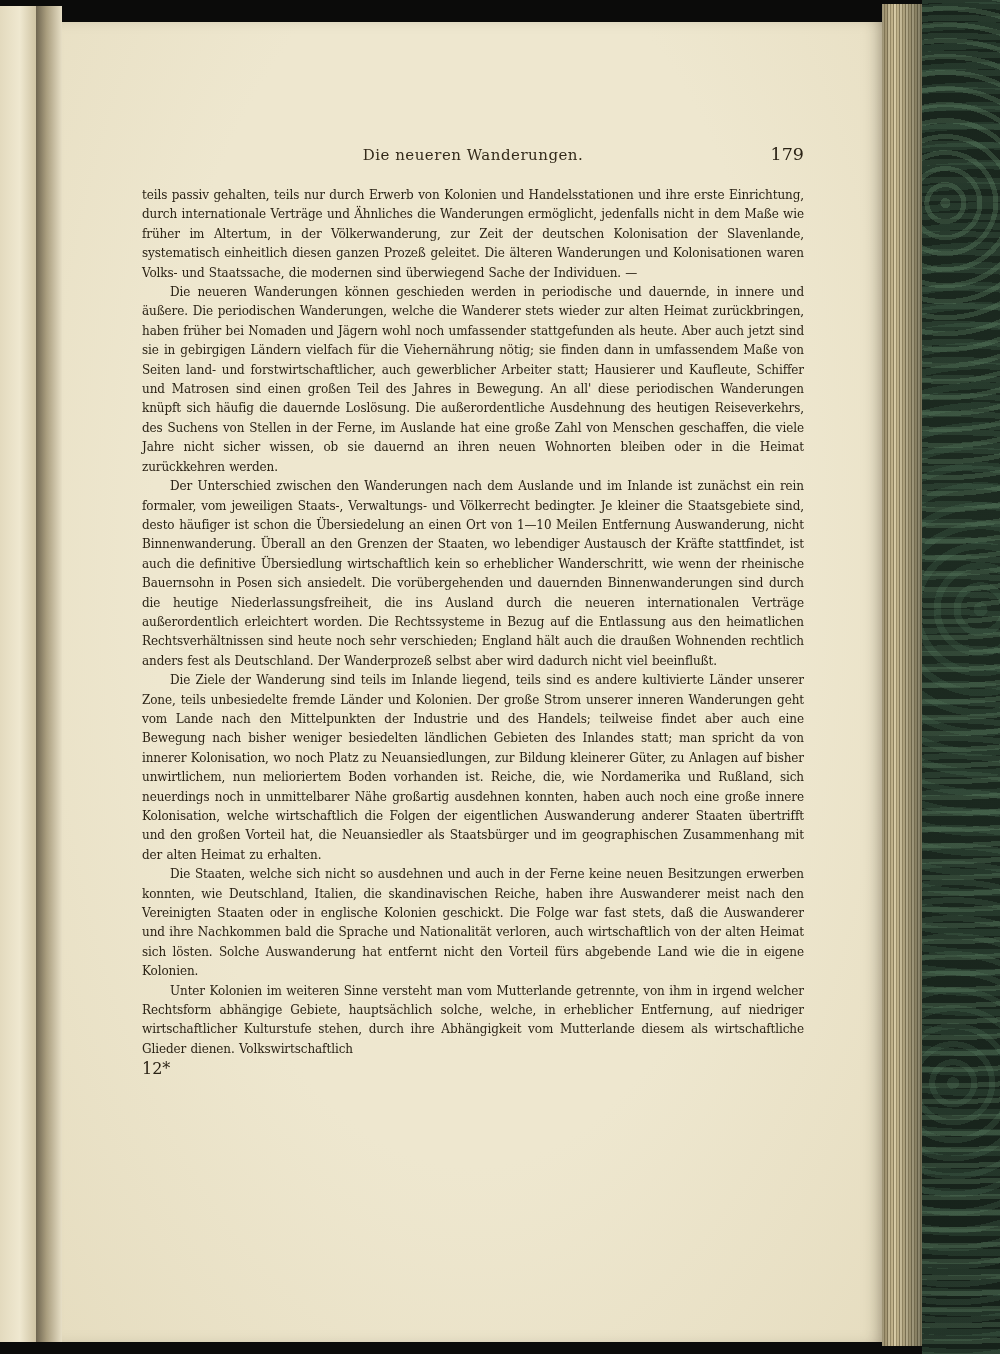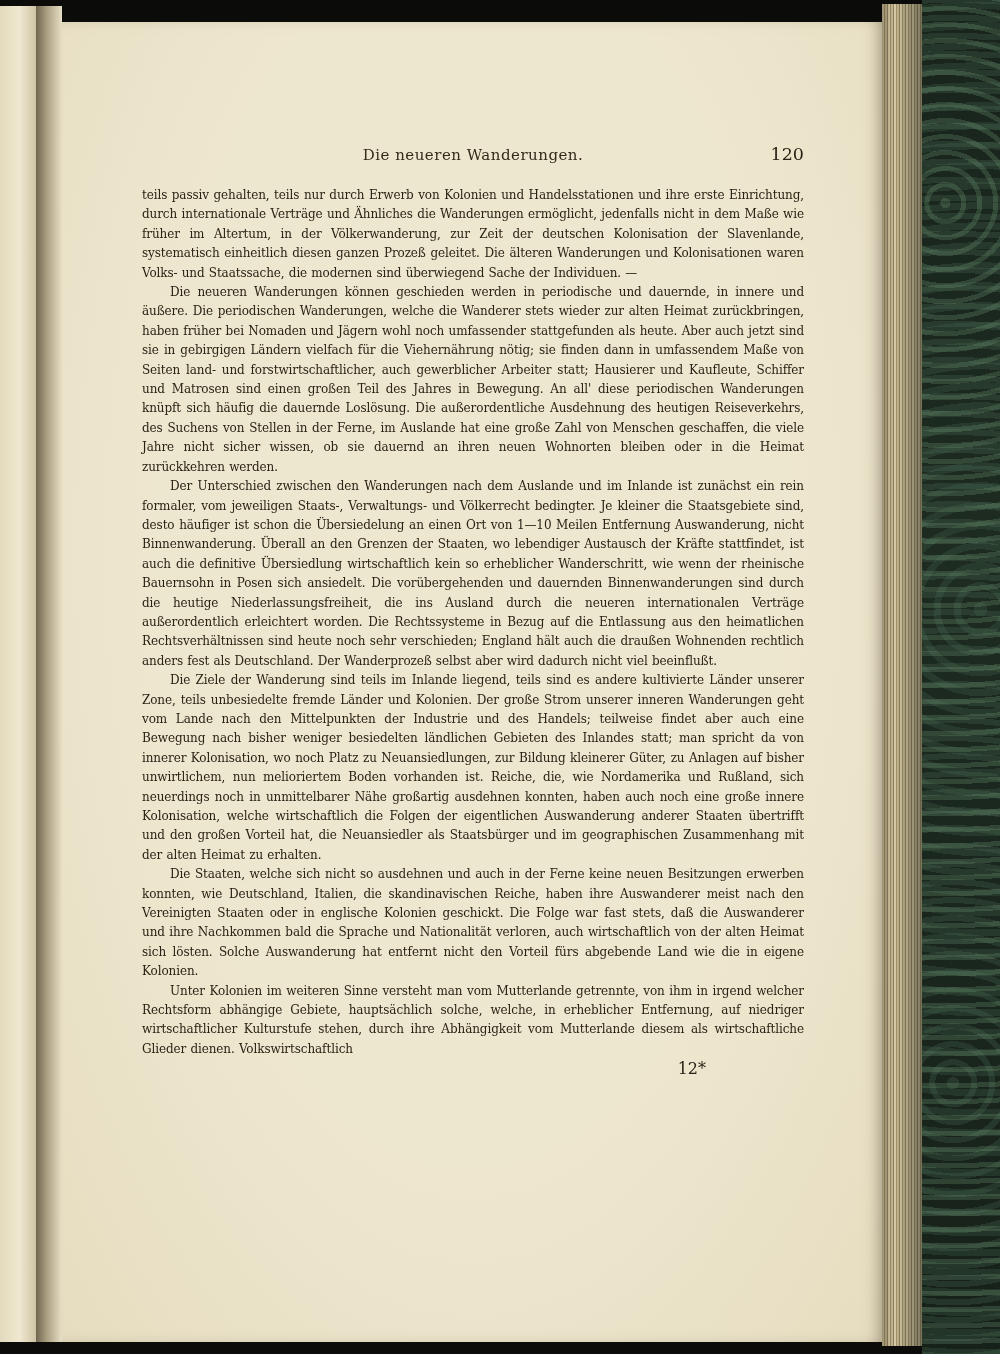--- a/index.html
+++ b/index.html
@@ -75,39 +75,39 @@
     font-size: 12px;
     line-height: 19.4px;
     text-align: justify;
     letter-spacing: -0.1px;
     word-spacing: 0.5px;
   }
   .para.indent { text-indent: 28px; }
   .sig {
     font-size: 16px;
     line-height: 19.4px;
-    text-align: right;
+    text-align: left;
     padding-right: 98px;
     color: #2a2215;
   }
 </style>
 </head>
 <body>
 
 <div class="scan">
 
   <div class="edge-left"></div>
   <div class="gutter"></div>
 
   <div class="page">
     <div class="content">
 
       <div class="header">
         <span class="header-title">Die neueren Wanderungen.</span>
-        <span class="page-number">120</span>
+        <span class="page-number">179</span>
       </div>
 
       <div class="body-text" id="paragraphs">
           <p class="para">teils passiv gehalten, teils nur durch Erwerb von Kolonien und Handelsstationen und ihre erste Einrichtung, durch internationale Verträge und Ähnliches die Wanderungen ermöglicht, jedenfalls nicht in dem Maße wie früher im Altertum, in der Völkerwanderung, zur Zeit der deutschen Kolonisation der Slavenlande, systematisch einheitlich diesen ganzen Prozeß geleitet. Die älteren Wanderungen und Kolonisationen waren Volks- und Staatssache, die modernen sind überwiegend Sache der Individuen. —</p>
           <p class="para indent">Die neueren Wanderungen können geschieden werden in periodische und dauernde, in innere und äußere. Die periodischen Wanderungen, welche die Wanderer stets wieder zur alten Heimat zurückbringen, haben früher bei Nomaden und Jägern wohl noch umfassender stattgefunden als heute. Aber auch jetzt sind sie in gebirgigen Ländern vielfach für die Viehernährung nötig; sie finden dann in umfassendem Maße von Seiten land- und forstwirtschaftlicher, auch gewerblicher Arbeiter statt; Hausierer und Kaufleute, Schiffer und Matrosen sind einen großen Teil des Jahres in Bewegung. An all' diese periodischen Wanderungen knüpft sich häufig die dauernde Loslösung. Die außerordentliche Ausdehnung des heutigen Reiseverkehrs, des Suchens von Stellen in der Ferne, im Auslande hat eine große Zahl von Menschen geschaffen, die viele Jahre nicht sicher wissen, ob sie dauernd an ihren neuen Wohnorten bleiben oder in die Heimat zurückkehren werden.</p>
           <p class="para indent">Der Unterschied zwischen den Wanderungen nach dem Auslande und im Inlande ist zunächst ein rein formaler, vom jeweiligen Staats-, Verwaltungs- und Völkerrecht bedingter. Je kleiner die Staatsgebiete sind, desto häufiger ist schon die Übersiedelung an einen Ort von 1—10 Meilen Entfernung Auswanderung, nicht Binnenwanderung. Überall an den Grenzen der Staaten, wo lebendiger Austausch der Kräfte stattfindet, ist auch die definitive Übersiedlung wirtschaftlich kein so erheblicher Wanderschritt, wie wenn der rheinische Bauernsohn in Posen sich ansiedelt. Die vorübergehenden und dauernden Binnenwanderungen sind durch die heutige Niederlassungsfreiheit, die ins Ausland durch die neueren internationalen Verträge außerordentlich erleichtert worden. Die Rechtssysteme in Bezug auf die Entlassung aus den heimatlichen Rechtsverhältnissen sind heute noch sehr verschieden; England hält auch die draußen Wohnenden rechtlich anders fest als Deutschland. Der Wanderprozeß selbst aber wird dadurch nicht viel beeinflußt.</p>
           <p class="para indent">Die Ziele der Wanderung sind teils im Inlande liegend, teils sind es andere kultivierte Länder unserer Zone, teils unbesiedelte fremde Länder und Kolonien. Der große Strom unserer inneren Wanderungen geht vom Lande nach den Mittelpunkten der Industrie und des Handels; teilweise findet aber auch eine Bewegung nach bisher weniger besiedelten ländlichen Gebieten des Inlandes statt; man spricht da von innerer Kolonisation, wo noch Platz zu Neuansiedlungen, zur Bildung kleinerer Güter, zu Anlagen auf bisher unwirtlichem, nun melioriertem Boden vorhanden ist. Reiche, die, wie Nordamerika und Rußland, sich neuerdings noch in unmittelbarer Nähe großartig ausdehnen konnten, haben auch noch eine große innere Kolonisation, welche wirtschaftlich die Folgen der eigentlichen Auswanderung anderer Staaten übertrifft und den großen Vorteil hat, die Neuansiedler als Staatsbürger und im geographischen Zusammenhang mit der alten Heimat zu erhalten.</p>
           <p class="para indent">Die Staaten, welche sich nicht so ausdehnen und auch in der Ferne keine neuen Besitzungen erwerben konnten, wie Deutschland, Italien, die skandinavischen Reiche, haben ihre Auswanderer meist nach den Vereinigten Staaten oder in englische Kolonien geschickt. Die Folge war fast stets, daß die Auswanderer und ihre Nachkommen bald die Sprache und Nationalität verloren, auch wirtschaftlich von der alten Heimat sich lösten. Solche Auswanderung hat entfernt nicht den Vorteil fürs abgebende Land wie die in eigene Kolonien.</p>
           <p class="para indent">Unter Kolonien im weiteren Sinne versteht man vom Mutterlande getrennte, von ihm in irgend welcher Rechtsform abhängige Gebiete, hauptsächlich solche, welche, in erheblicher Entfernung, auf niedriger wirtschaftlicher Kulturstufe stehen, durch ihre Abhängigkeit vom Mutterlande diesem als wirtschaftliche Glieder dienen. Volkswirtschaftlich</p>
         </div>

